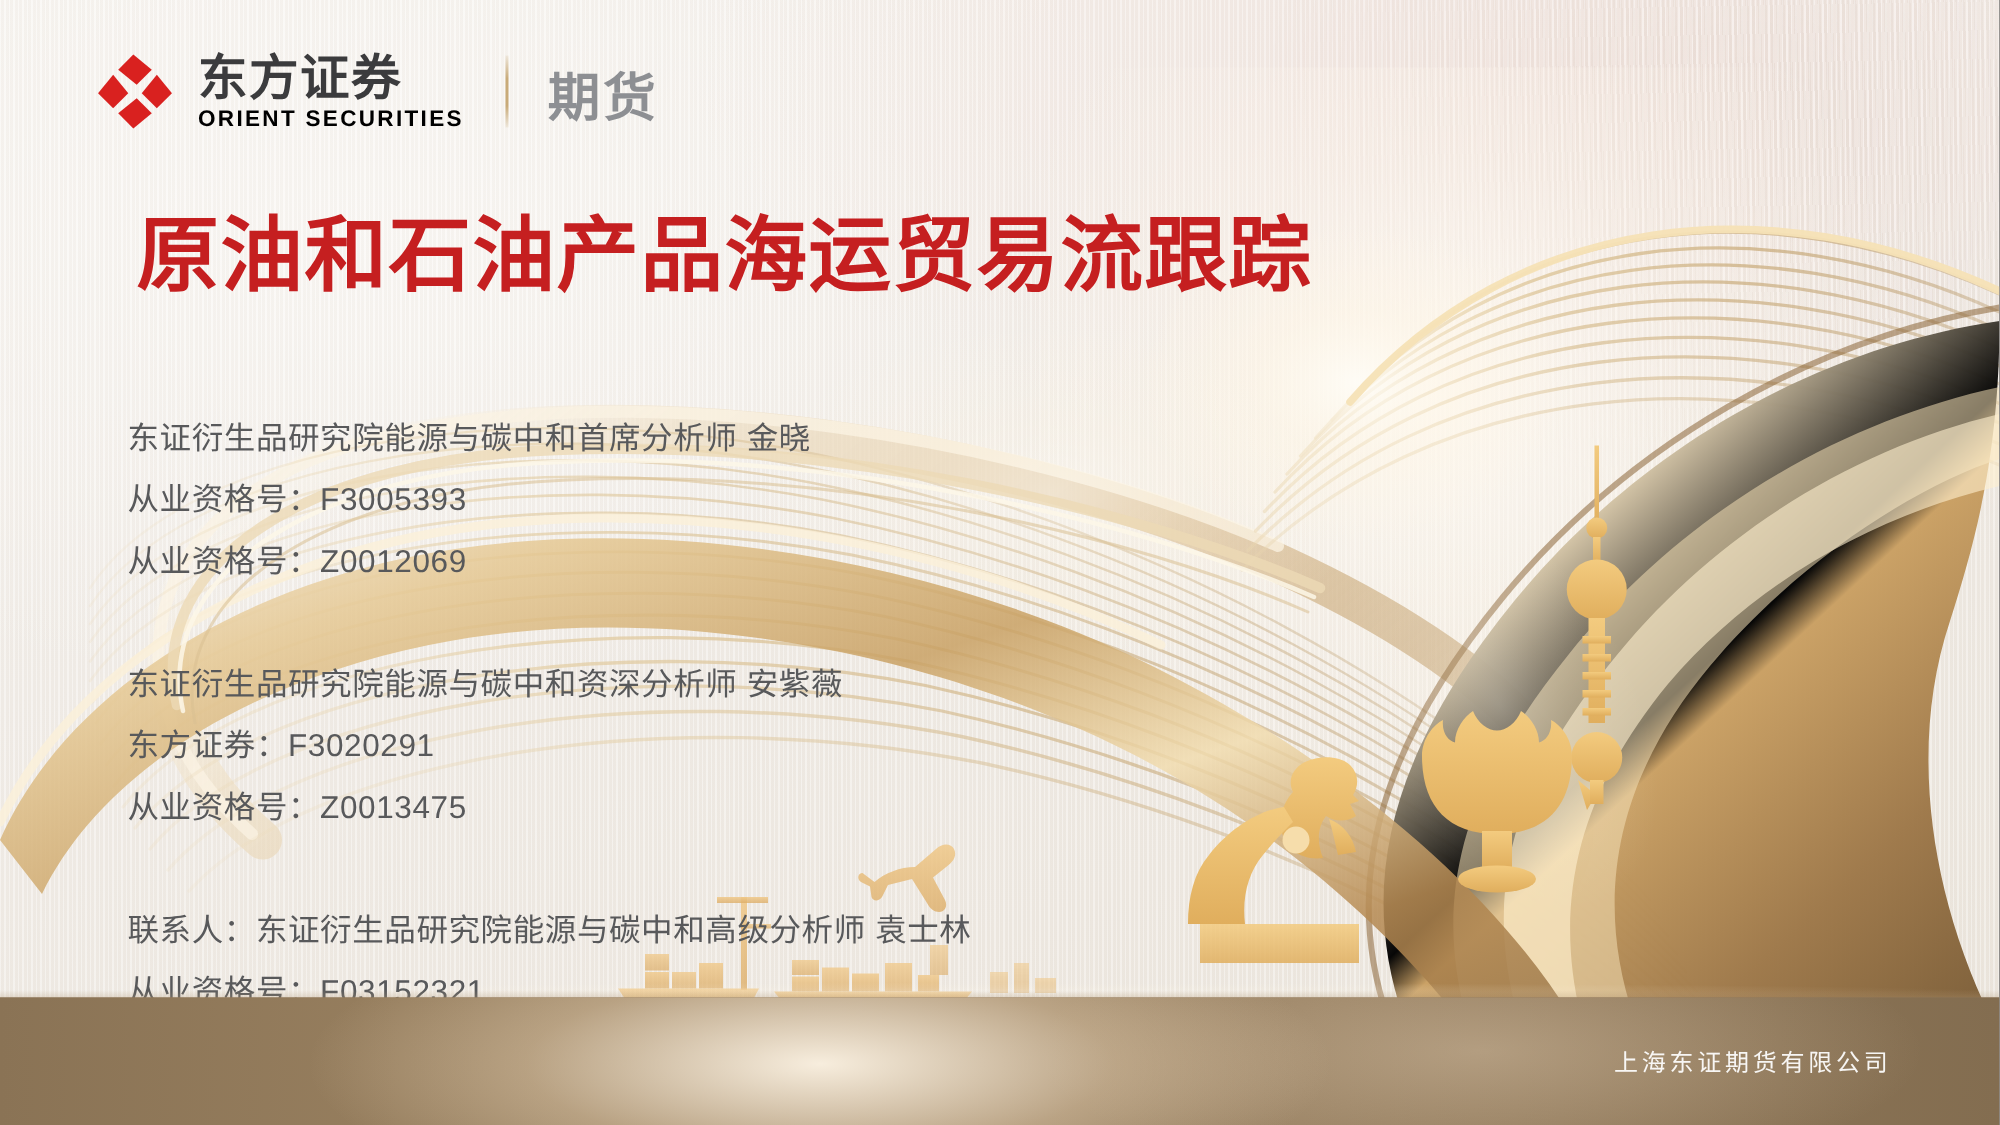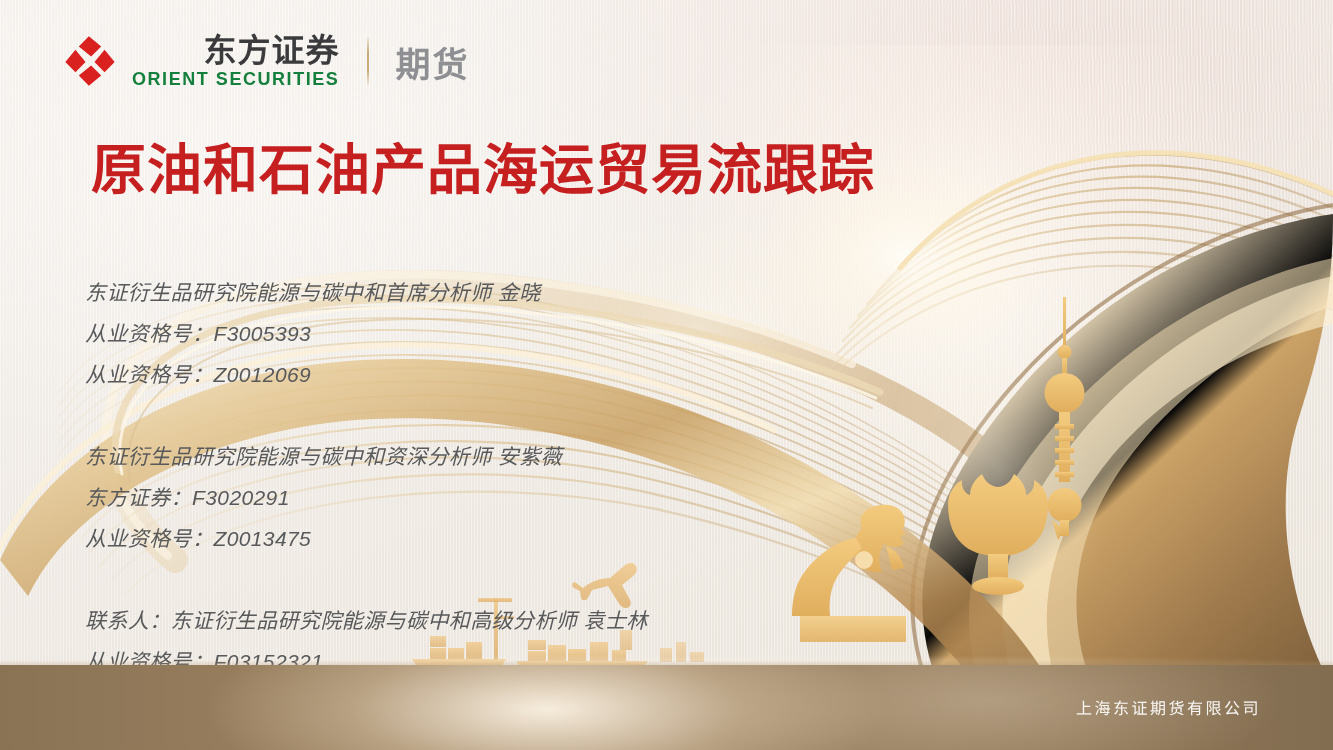--- a/index.html
+++ b/index.html
@@ -74,33 +74,33 @@
     display: flex;
     align-items: center;
     height: 70px;
   }
   .logo-mark {
     width: 56px;
     height: 56px;
     flex: 0 0 auto;
     margin-right: 14px;
   }
-  .logo-words { display: flex; flex-direction: column; justify-content: center; text-align: right; }
+  .logo-words { display: flex; flex-direction: column; justify-content: center; }
   .logo-cn {
     font-size: 33px;
     font-weight: bold;
     color: #3b3b3d;
     letter-spacing: 1px;
     line-height: 1.05;
     font-family: "Liberation Sans", "DejaVu Sans", sans-serif;
   }
   .logo-en {
-    font-size: 18px;
+    font-size: 15px;
     font-weight: bold;
-    color: #15803d;
+    color: #000000;
     letter-spacing: 1.55px;
     margin-top: 2px;
     line-height: 1;
   }
   .logo-divider {
     width: 2px;
     height: 48px;
     margin: 0 26px 0 28px;
     background: linear-gradient(to bottom, rgba(198,170,118,0.15), #c9ab79 32%, #c9ab79 70%, rgba(198,170,118,0.15));
   }
@@ -123,21 +123,20 @@
     white-space: nowrap;
     line-height: 1.08;
   }
 
   
   .meta {
     position: absolute;
     left: 85px;
     top: 272px;
     width: 760px;
-    font-style: italic;
   }
   .meta-line {
     font-size: 21px;
     color: #58595b;
     line-height: 41px;
     white-space: nowrap;
     letter-spacing: 0.4px;
   }
   .meta-gap { height: 41px; }
   .footer-band-final {

